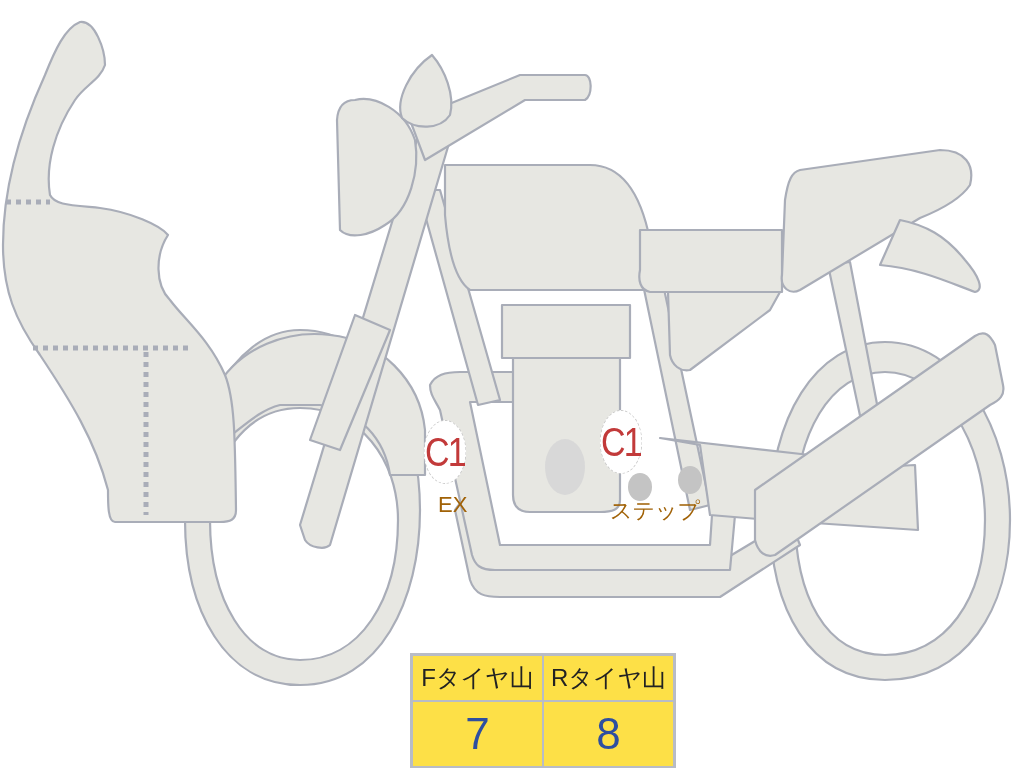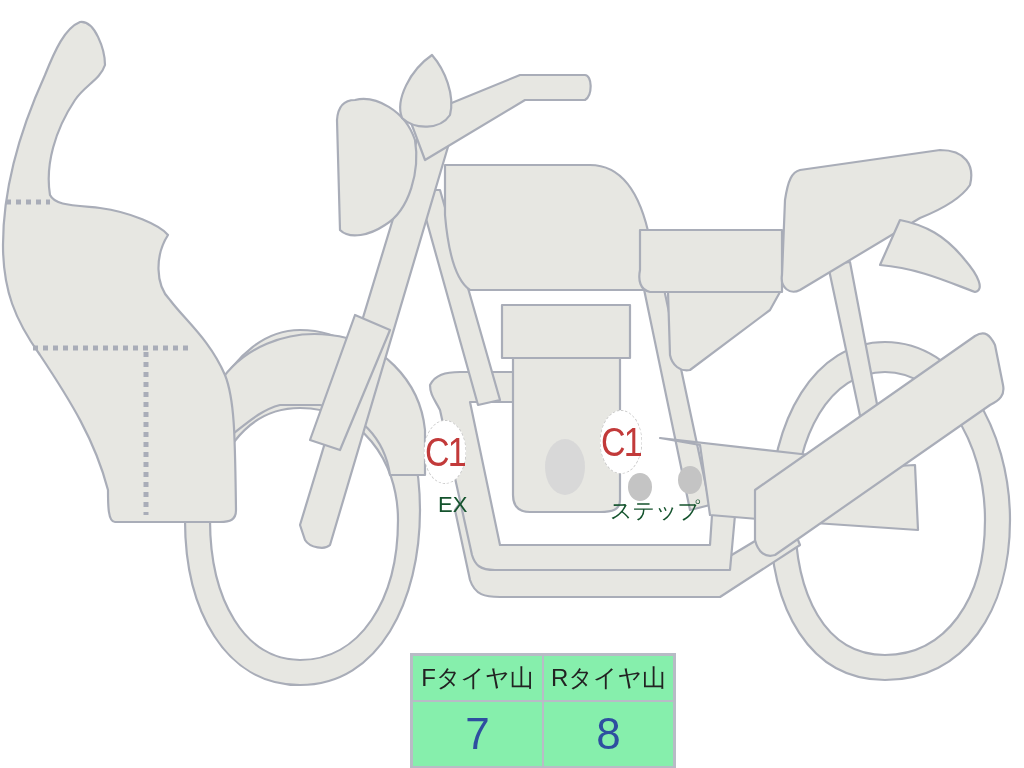--- a/index.html
+++ b/index.html
@@ -6,24 +6,24 @@
     body { width: 1024px; height: 768px; position: relative; overflow: hidden;
            font-family: "DejaVu Sans", sans-serif; }
     svg.bike { position: absolute; left: 0; top: 0; width: 1024px; height: 768px; }
     .part { fill: #e7e7e2; stroke: #a9adb8; stroke-width: 2.2; stroke-linejoin: round; }
     .dots { fill: none; stroke: #a9adb8; stroke-width: 5; stroke-dasharray: 5 5; }
     .marker { position: absolute; width: 48px; height: 62px; border-radius: 50%;
               background: #ffffff; border: 1px dashed #c8c8c8;
               display: flex; align-items: center; justify-content: center;
               color: #c23a3a; font-family: "Liberation Sans", sans-serif;
               font-size: 40px; letter-spacing: -2px; transform: scaleX(0.85); }
-    .caption { position: absolute; color: #14532d; font-family: "Liberation Sans", sans-serif;
+    .caption { position: absolute; color: #a16207; font-family: "Liberation Sans", sans-serif;
                font-size: 22px; }
     table.tires { position: absolute; left: 410px; top: 653px; border-collapse: collapse;
-                  border: 3px solid #b8bcc6; background: #86efac; }
+                  border: 3px solid #b8bcc6; background: #fde047; }
     table.tires th, table.tires td { border: 2px solid #b8bcc6; width: 127px; text-align: center; }
     table.tires th { height: 42px; font-weight: normal; font-size: 24px; color: #222;
                      font-family: "Liberation Sans", sans-serif; }
     table.tires td { height: 62px; font-size: 44px; color: #2e4fa0;
                      font-family: "Liberation Sans", sans-serif; }
   </style>
 </head>
 <body>
 
 <svg class="bike" viewBox="0 0 1024 768">

